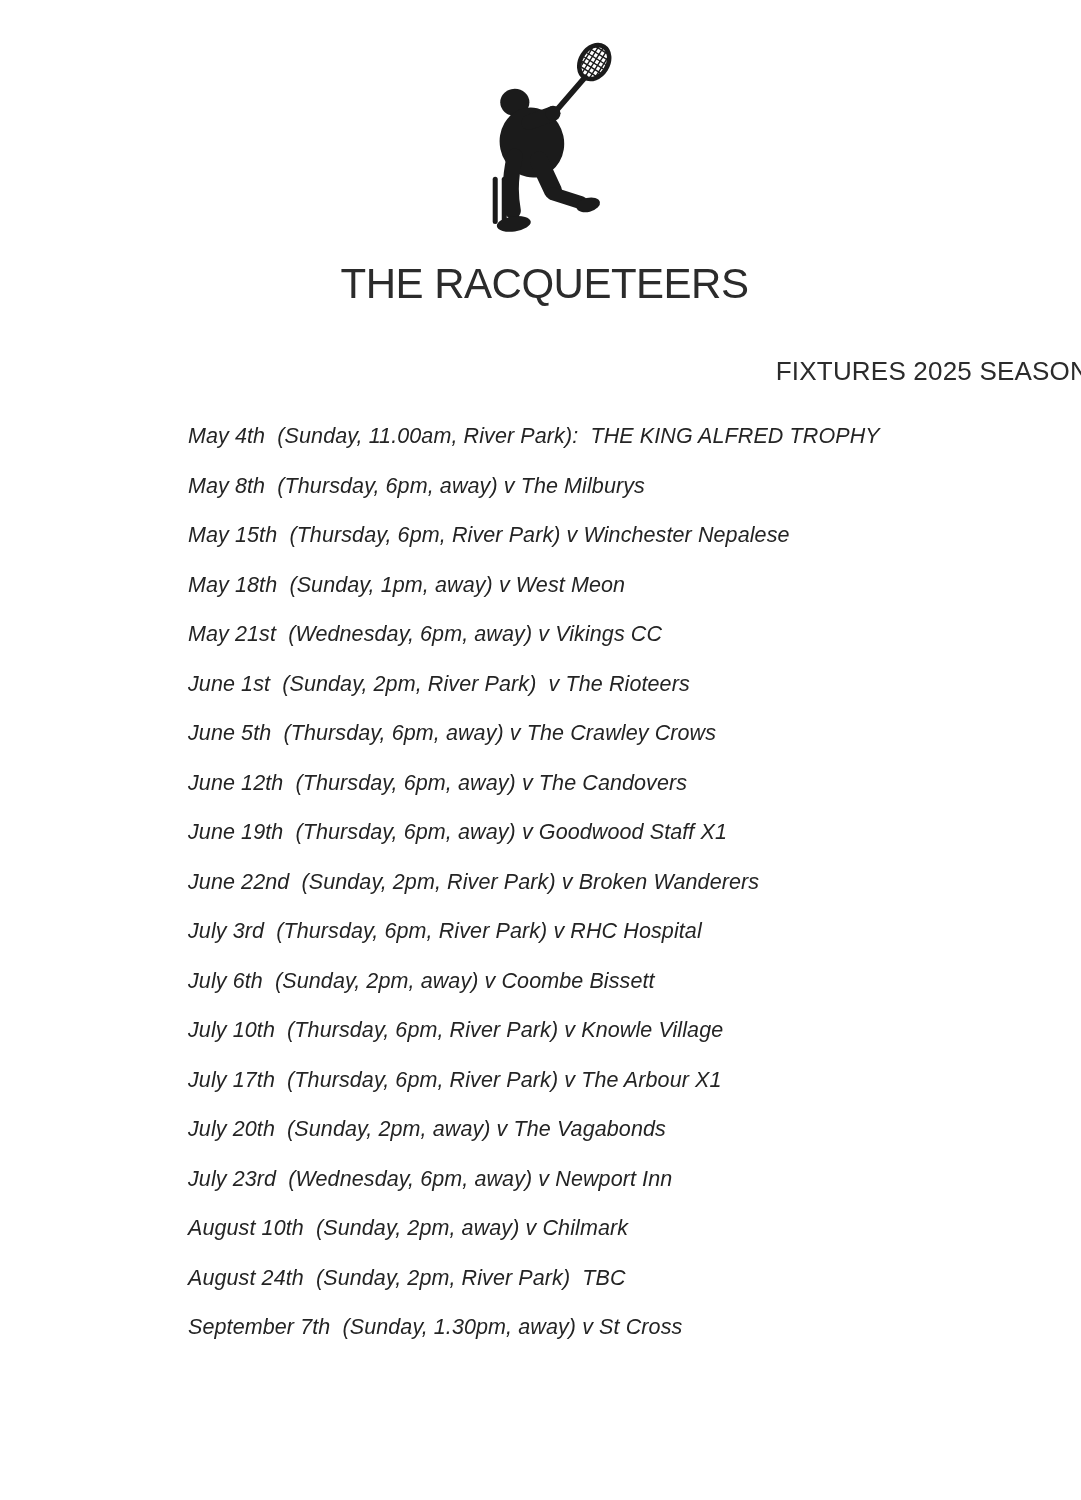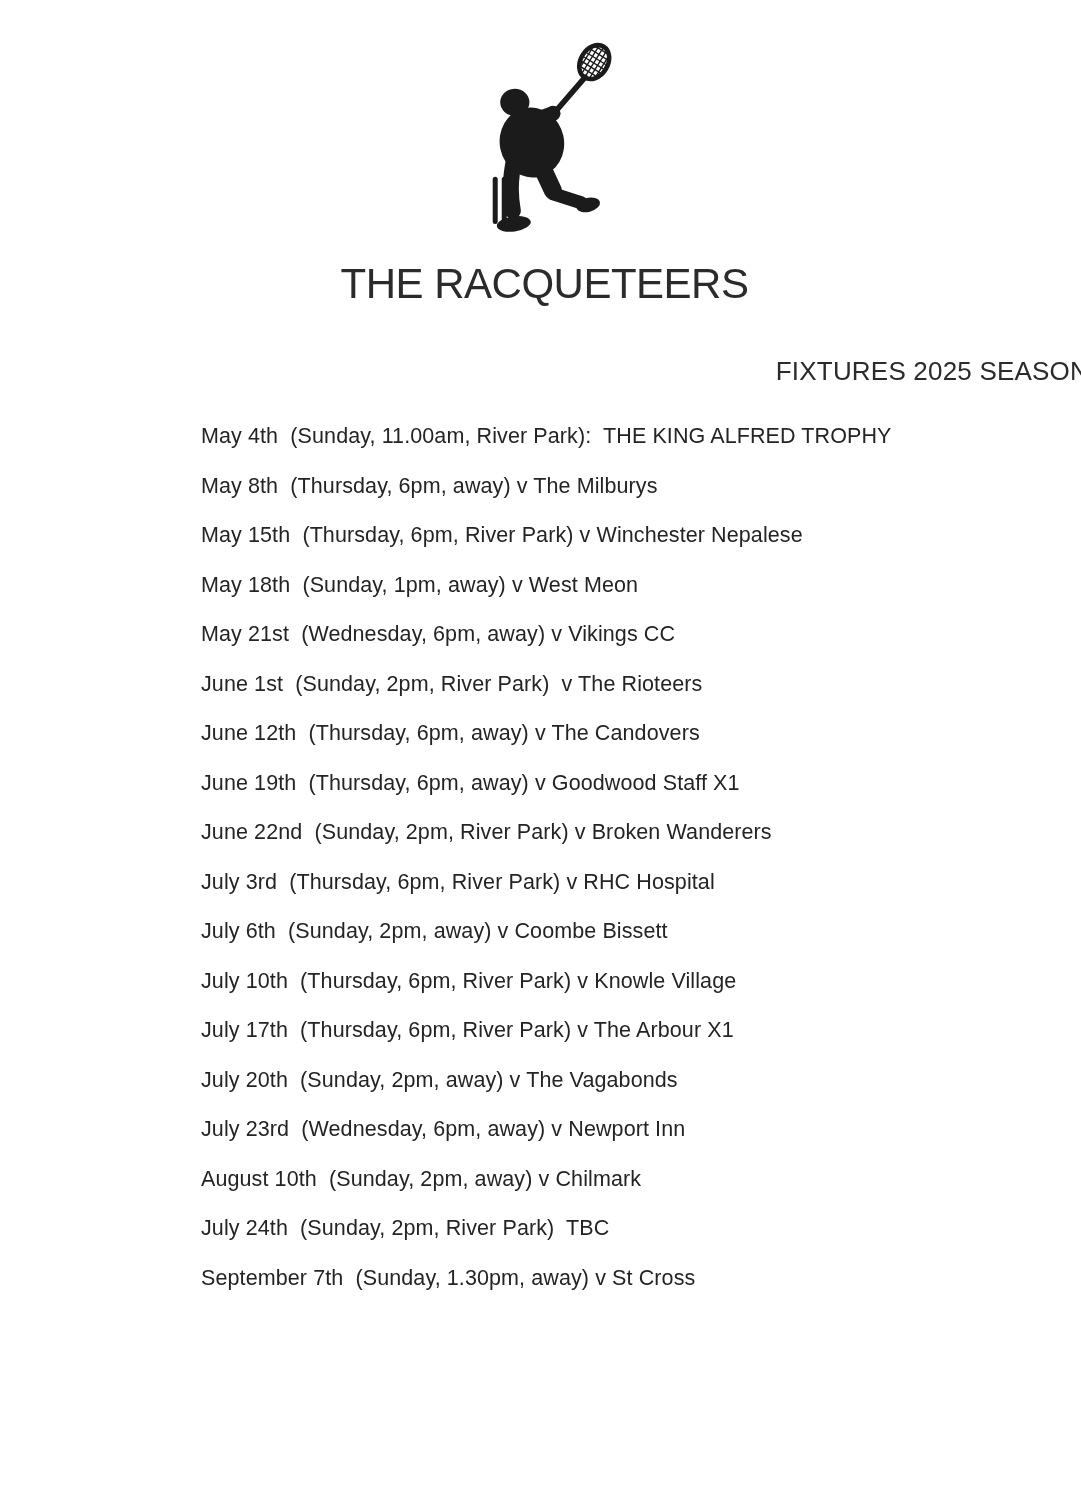--- a/index.html
+++ b/index.html
@@ -48,23 +48,24 @@
     margin: 17px;
     text-align: right;
     font-size: 26px;
     font-weight: 400;
     letter-spacing: 0.2px;
     color: #2b2b2b;
     white-space: pre;
   }
   .fixtures {
     position: absolute;
-    left: 201px;
+    left: 188px;
     top: 412px;
     width: 860px;
+    font-style: italic;
   }
   .fixture-line {
     height: 49.5px;
     line-height: 49.5px;
     font-size: 21.5px;
     font-weight: 400;
     letter-spacing: 0.1px;
     color: #242424;
     white-space: pre;   
   }
@@ -121,27 +122,28 @@
 
   <h2 class="subtitle">FIXTURES 2025 SEASON</h2>
 
   <div class="fixtures">
       <div class="fixture-line">May 4th  (Sunday, 11.00am, River Park):  THE KING ALFRED TROPHY</div>
       <div class="fixture-line">May 8th  (Thursday, 6pm, away) v The Milburys</div>
       <div class="fixture-line">May 15th  (Thursday, 6pm, River Park) v Winchester Nepalese</div>
       <div class="fixture-line">May 18th  (Sunday, 1pm, away) v West Meon</div>
       <div class="fixture-line">May 21st  (Wednesday, 6pm, away) v Vikings CC</div>
       <div class="fixture-line">June 1st  (Sunday, 2pm, River Park)  v The Rioteers</div>
+      <div class="fixture-line">June 5th  (Thursday, 6pm, away) v The Crawley Crows</div>
       <div class="fixture-line">June 12th  (Thursday, 6pm, away) v The Candovers</div>
       <div class="fixture-line">June 19th  (Thursday, 6pm, away) v Goodwood Staff X1</div>
       <div class="fixture-line">June 22nd  (Sunday, 2pm, River Park) v Broken Wanderers</div>
       <div class="fixture-line">July 3rd  (Thursday, 6pm, River Park) v RHC Hospital</div>
       <div class="fixture-line">July 6th  (Sunday, 2pm, away) v Coombe Bissett</div>
       <div class="fixture-line">July 10th  (Thursday, 6pm, River Park) v Knowle Village</div>
       <div class="fixture-line">July 17th  (Thursday, 6pm, River Park) v The Arbour X1</div>
       <div class="fixture-line">July 20th  (Sunday, 2pm, away) v The Vagabonds</div>
       <div class="fixture-line">July 23rd  (Wednesday, 6pm, away) v Newport Inn</div>
       <div class="fixture-line">August 10th  (Sunday, 2pm, away) v Chilmark</div>
-      <div class="fixture-line">July 24th  (Sunday, 2pm, River Park)  TBC</div>
+      <div class="fixture-line">August 24th  (Sunday, 2pm, River Park)  TBC</div>
       <div class="fixture-line">September 7th  (Sunday, 1.30pm, away) v St Cross</div>
     </div>
 
 </div>
 
 </body></html>

